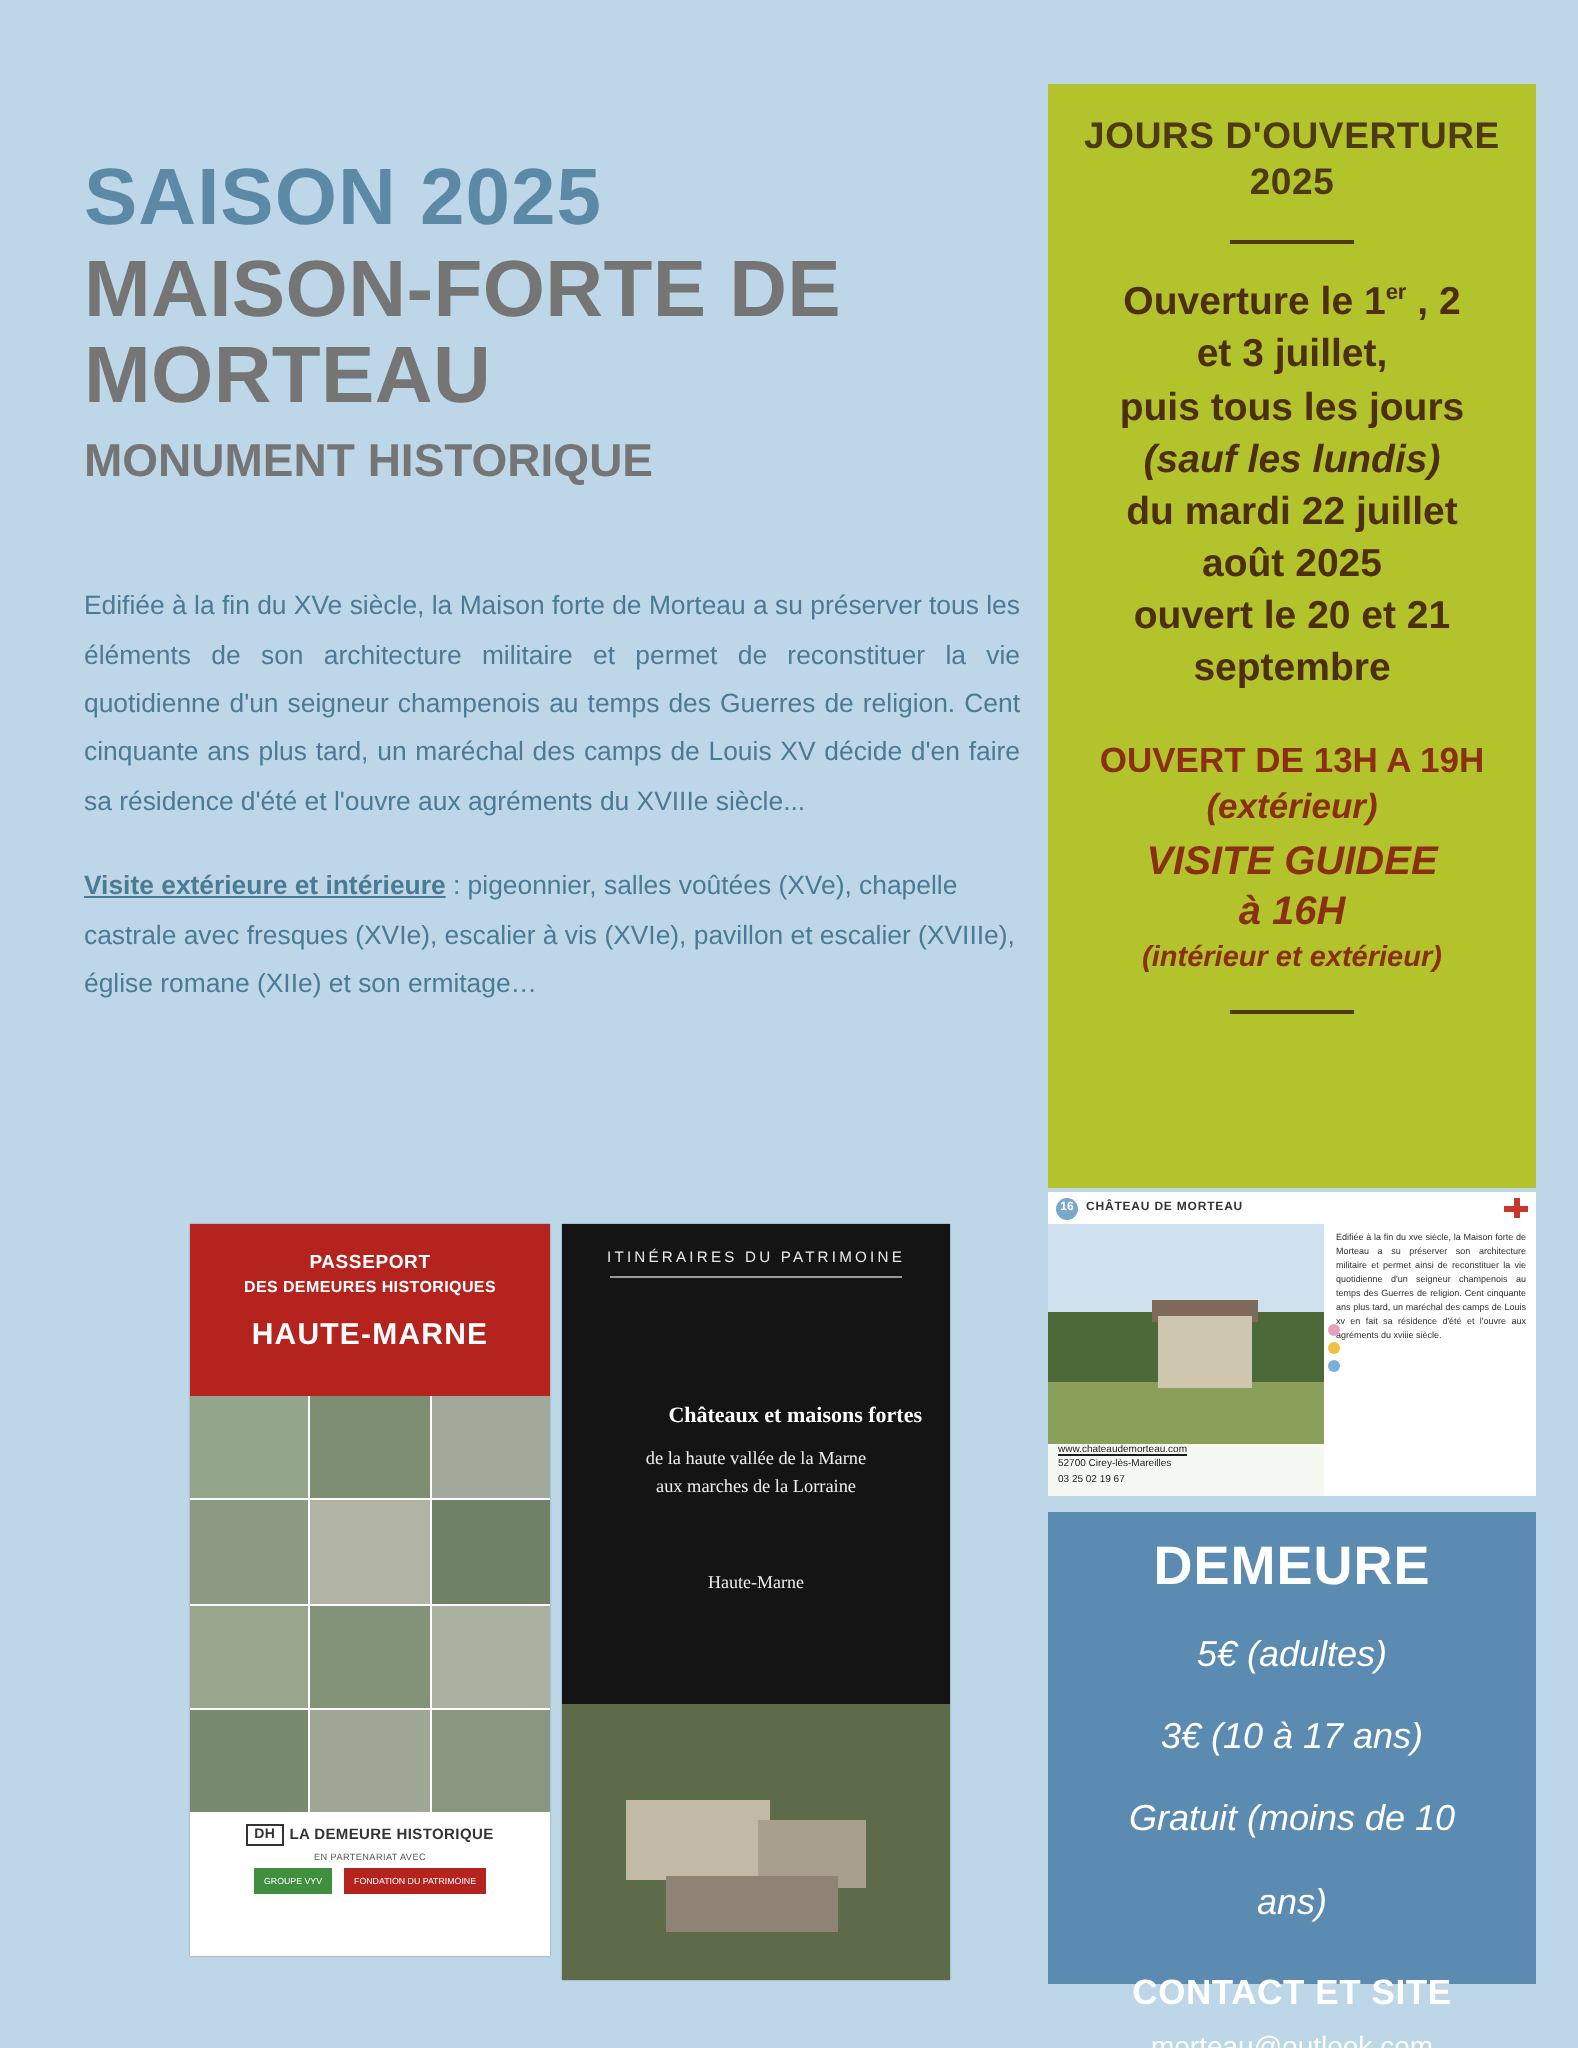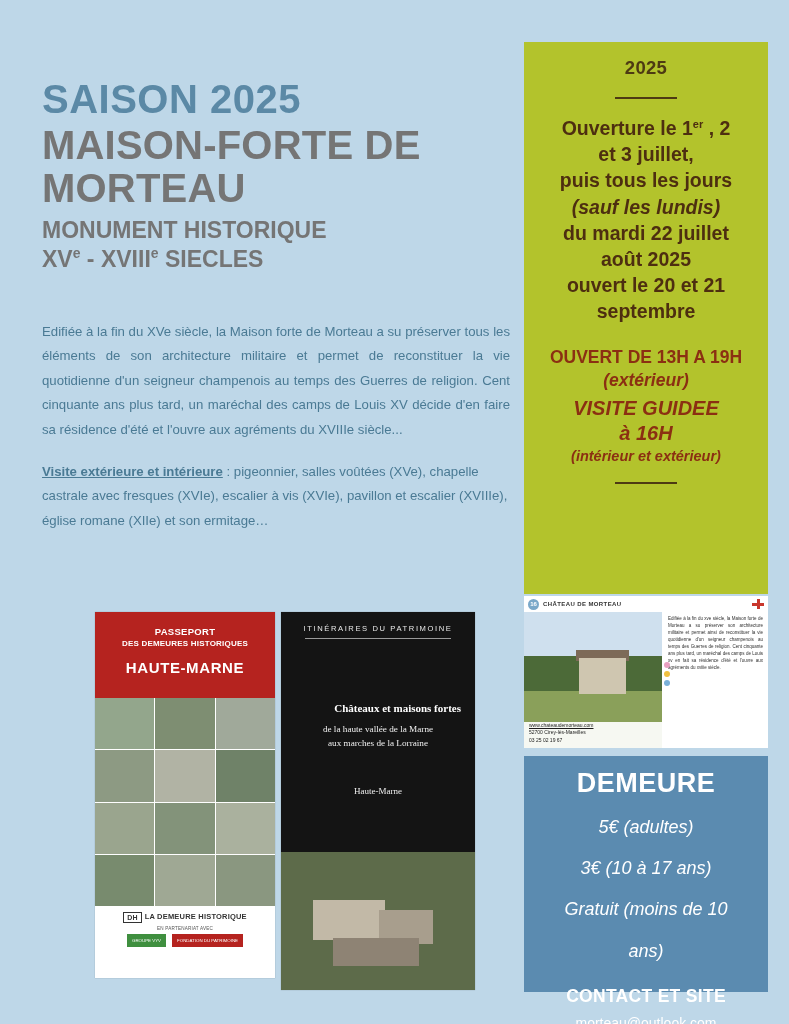--- a/index.html
+++ b/index.html
@@ -436,21 +436,20 @@
 <div class="page">
 
   <div class="left-col">
     <div class="title-season">SAISON 2025</div>
     <div class="title-main">
       <div>MAISON-FORTE DE</div>
       <div>MORTEAU</div>
     </div>
     <div class="title-sub">
       <div>MONUMENT HISTORIQUE</div>
-      <div><span>XV</span><span class="sup">e</span><span> - XVIII</span><span class="sup">e</span><span> SIECLES</span></div>
     </div>
 
     <div class="body-text">Edifiée à la fin du XVe siècle, la Maison forte de Morteau a su préserver tous les éléments de son architecture militaire et permet de reconstituer la vie quotidienne d'un seigneur champenois au temps des Guerres de religion. Cent cinquante ans plus tard, un maréchal des camps de Louis XV décide d'en faire sa résidence d'été et l'ouvre aux agréments du XVIIIe siècle...</div>
 
     <div class="visit-text"><span class="lead">Visite extérieure et intérieure</span><span> : pigeonnier, salles voûtées (XVe), chapelle castrale avec fresques (XVIe), escalier à vis (XVIe), pavillon et escalier (XVIIIe), église romane (XIIe) et son ermitage…</span></div>
   </div>
 
   <div class="brochures">
 
     <div class="broch broch-left">
@@ -500,20 +499,21 @@
         <div class="roof" style="left:32px; top:48px; width:72px; height:40px; background:#c2b9a7;"></div>
         <div class="roof" style="left:98px; top:58px; width:54px; height:34px; background:#a89e8d;"></div>
         <div class="roof" style="left:52px; top:86px; width:86px; height:28px; background:#8e8374;"></div>
       </div>
     </div>
 
   </div>
 
   <div class="panel-open">
     <div class="po-title">
+      <div>JOURS D'OUVERTURE</div>
       <div>2025</div>
     </div>
     <div class="po-divider"></div>
     <div class="po-main">
       <div><span>Ouverture le 1</span><span class="sup">er</span><span> , 2</span></div>
       <div>et 3 juillet,</div>
       <div>puis tous les jours</div>
       <div class="it">(sauf les lundis)</div>
       <div>du mardi 22 juillet</div>
       <div>août 2025</div>

